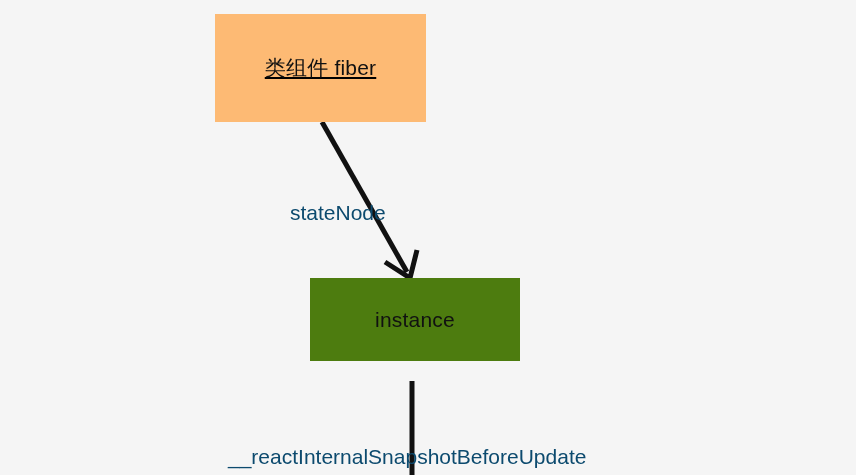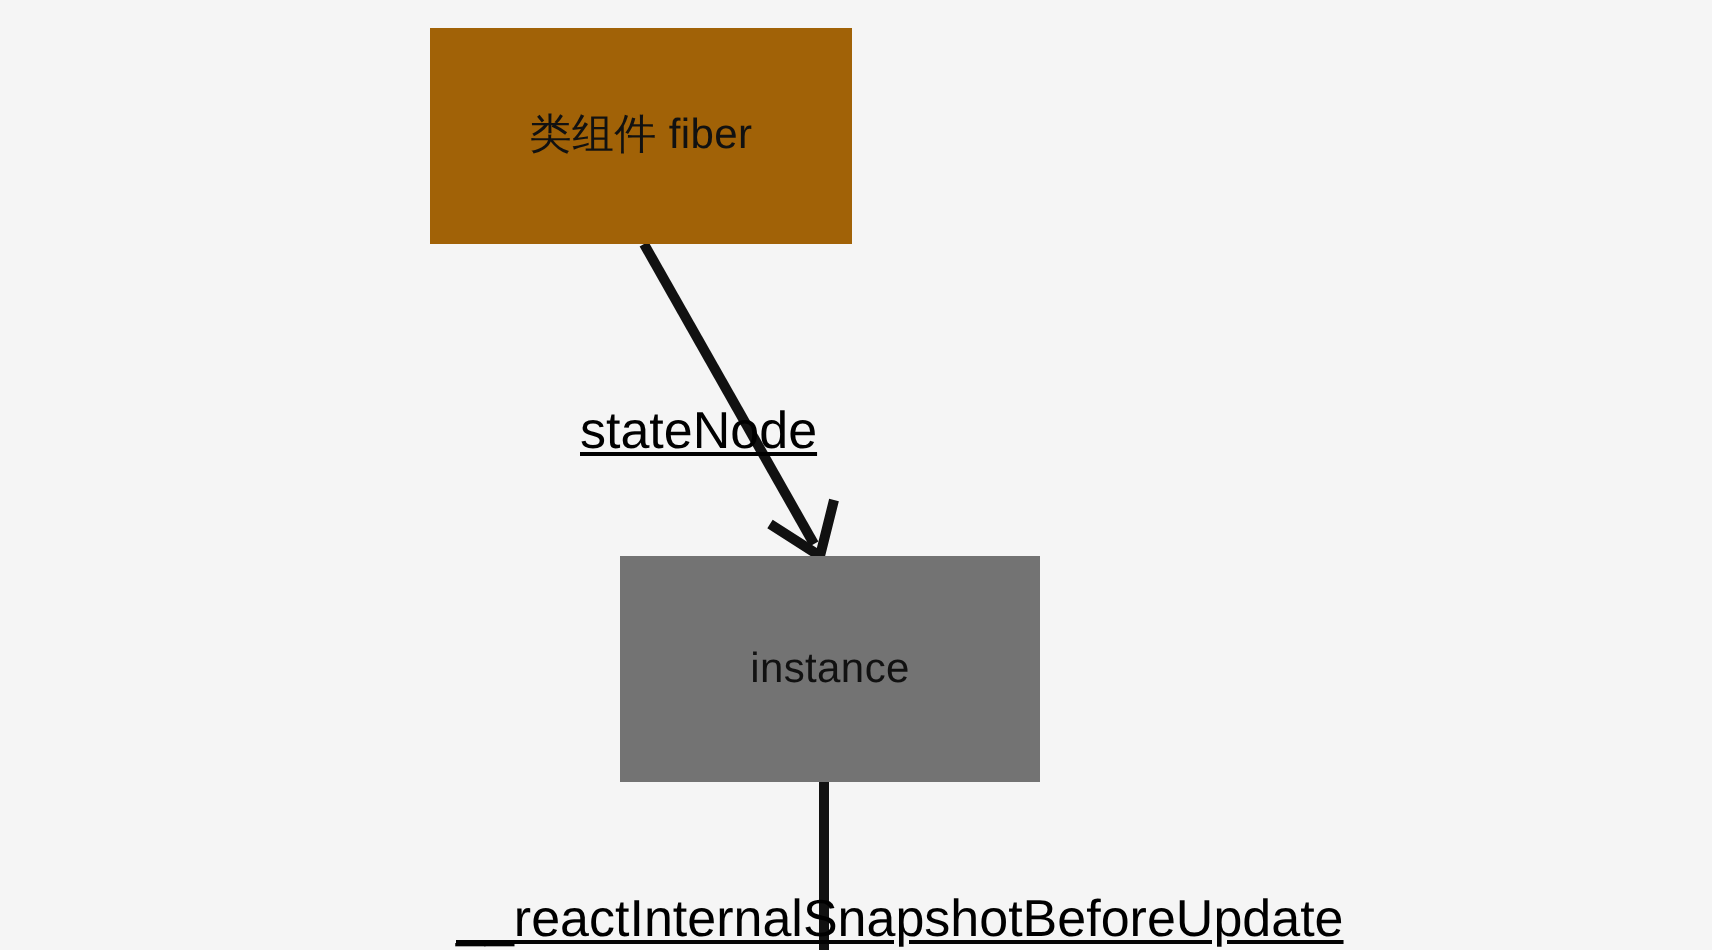--- a/index.html
+++ b/index.html
@@ -31,45 +31,45 @@
     color: #111111;
     letter-spacing: 0.2px;
     line-height: 1.2;
     white-space: nowrap;
   }
   #node-class-fiber {
     left: 215px;
     top: 14px;
     width: 211px;
     height: 108px;
-    background: #a16207;
+    background: #fdba74;
+    text-decoration: underline;
   }
   #node-instance {
     left: 310px;
     top: 278px;
     width: 210px;
-    height: 113px;
-    background: #737373;
+    height: 83px;
+    background: #4d7c0f;
     text-align: right;
   }
   #edge-layer {
     position: absolute;
     left: 0;
     top: 0;
     width: 856px;
     height: 475px;
     pointer-events: none;
   }
   .edge-label {
     position: absolute;
-    font-size: 26px;
-    color: #000000;
+    font-size: 21px;
+    color: #0c4a6e;
     white-space: nowrap;
     line-height: 1;
-    text-decoration: underline;
   }
   #edge-label-statenode {
     left: 290px;
     top: 202px;
   }
   #edge-label-snapshot {
     left: 228px;
     top: 446px;
   }
 </style>

